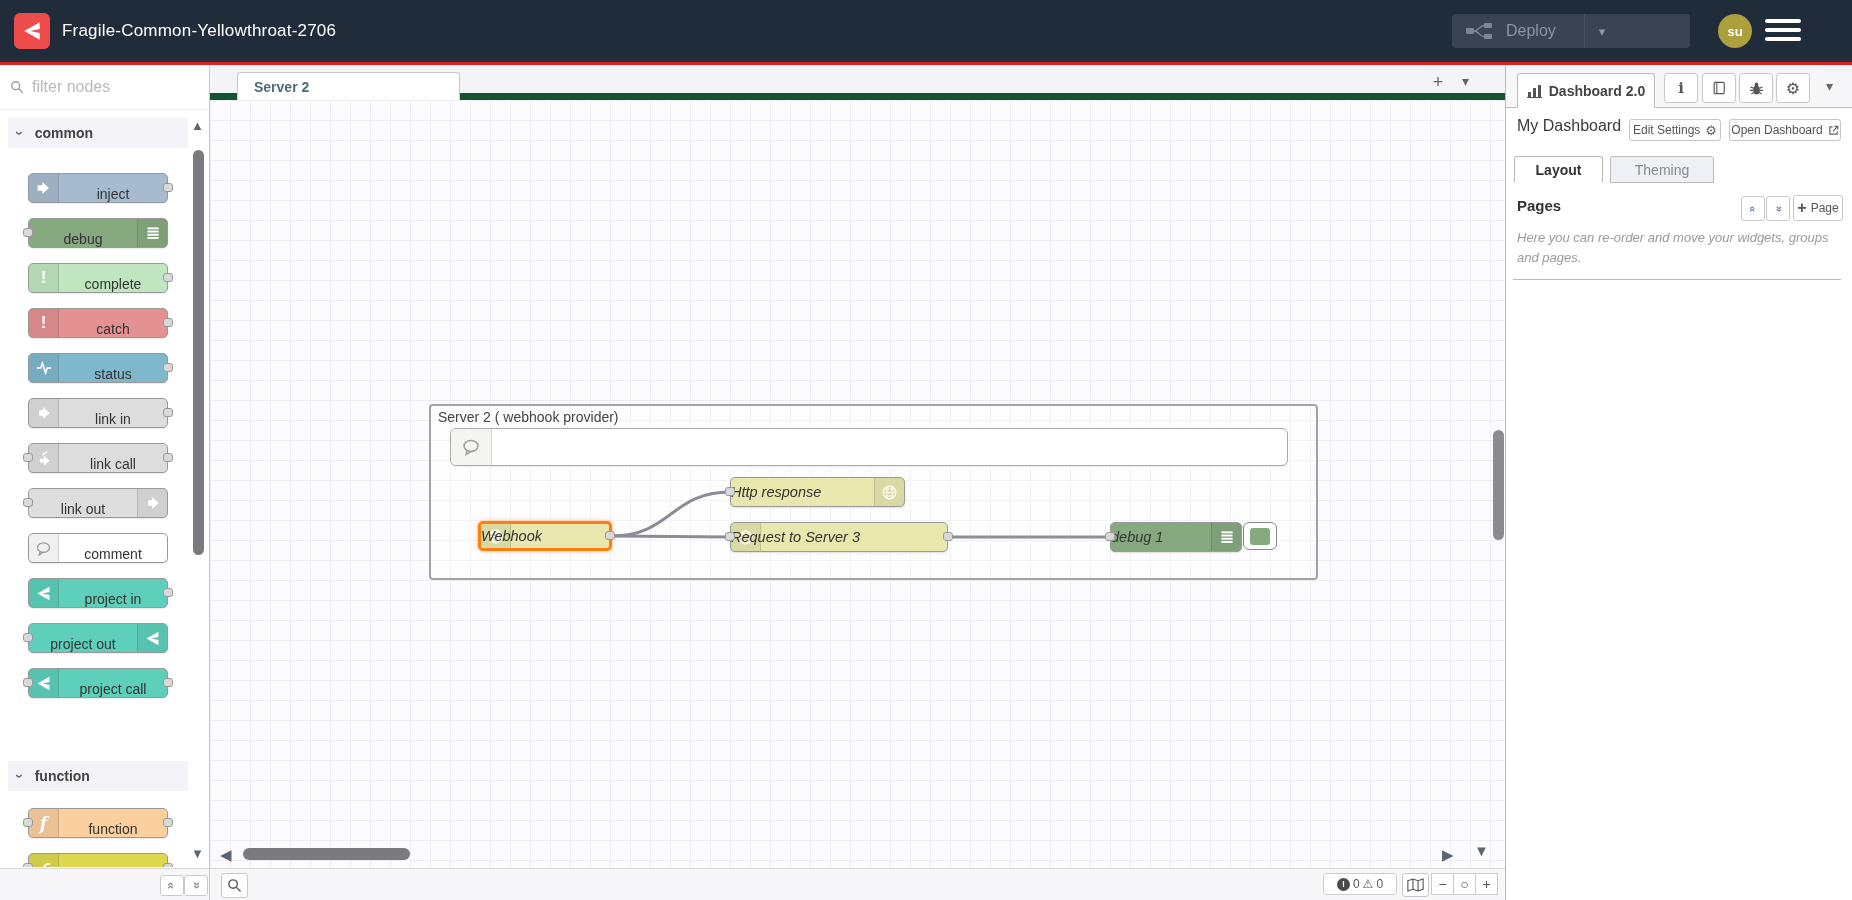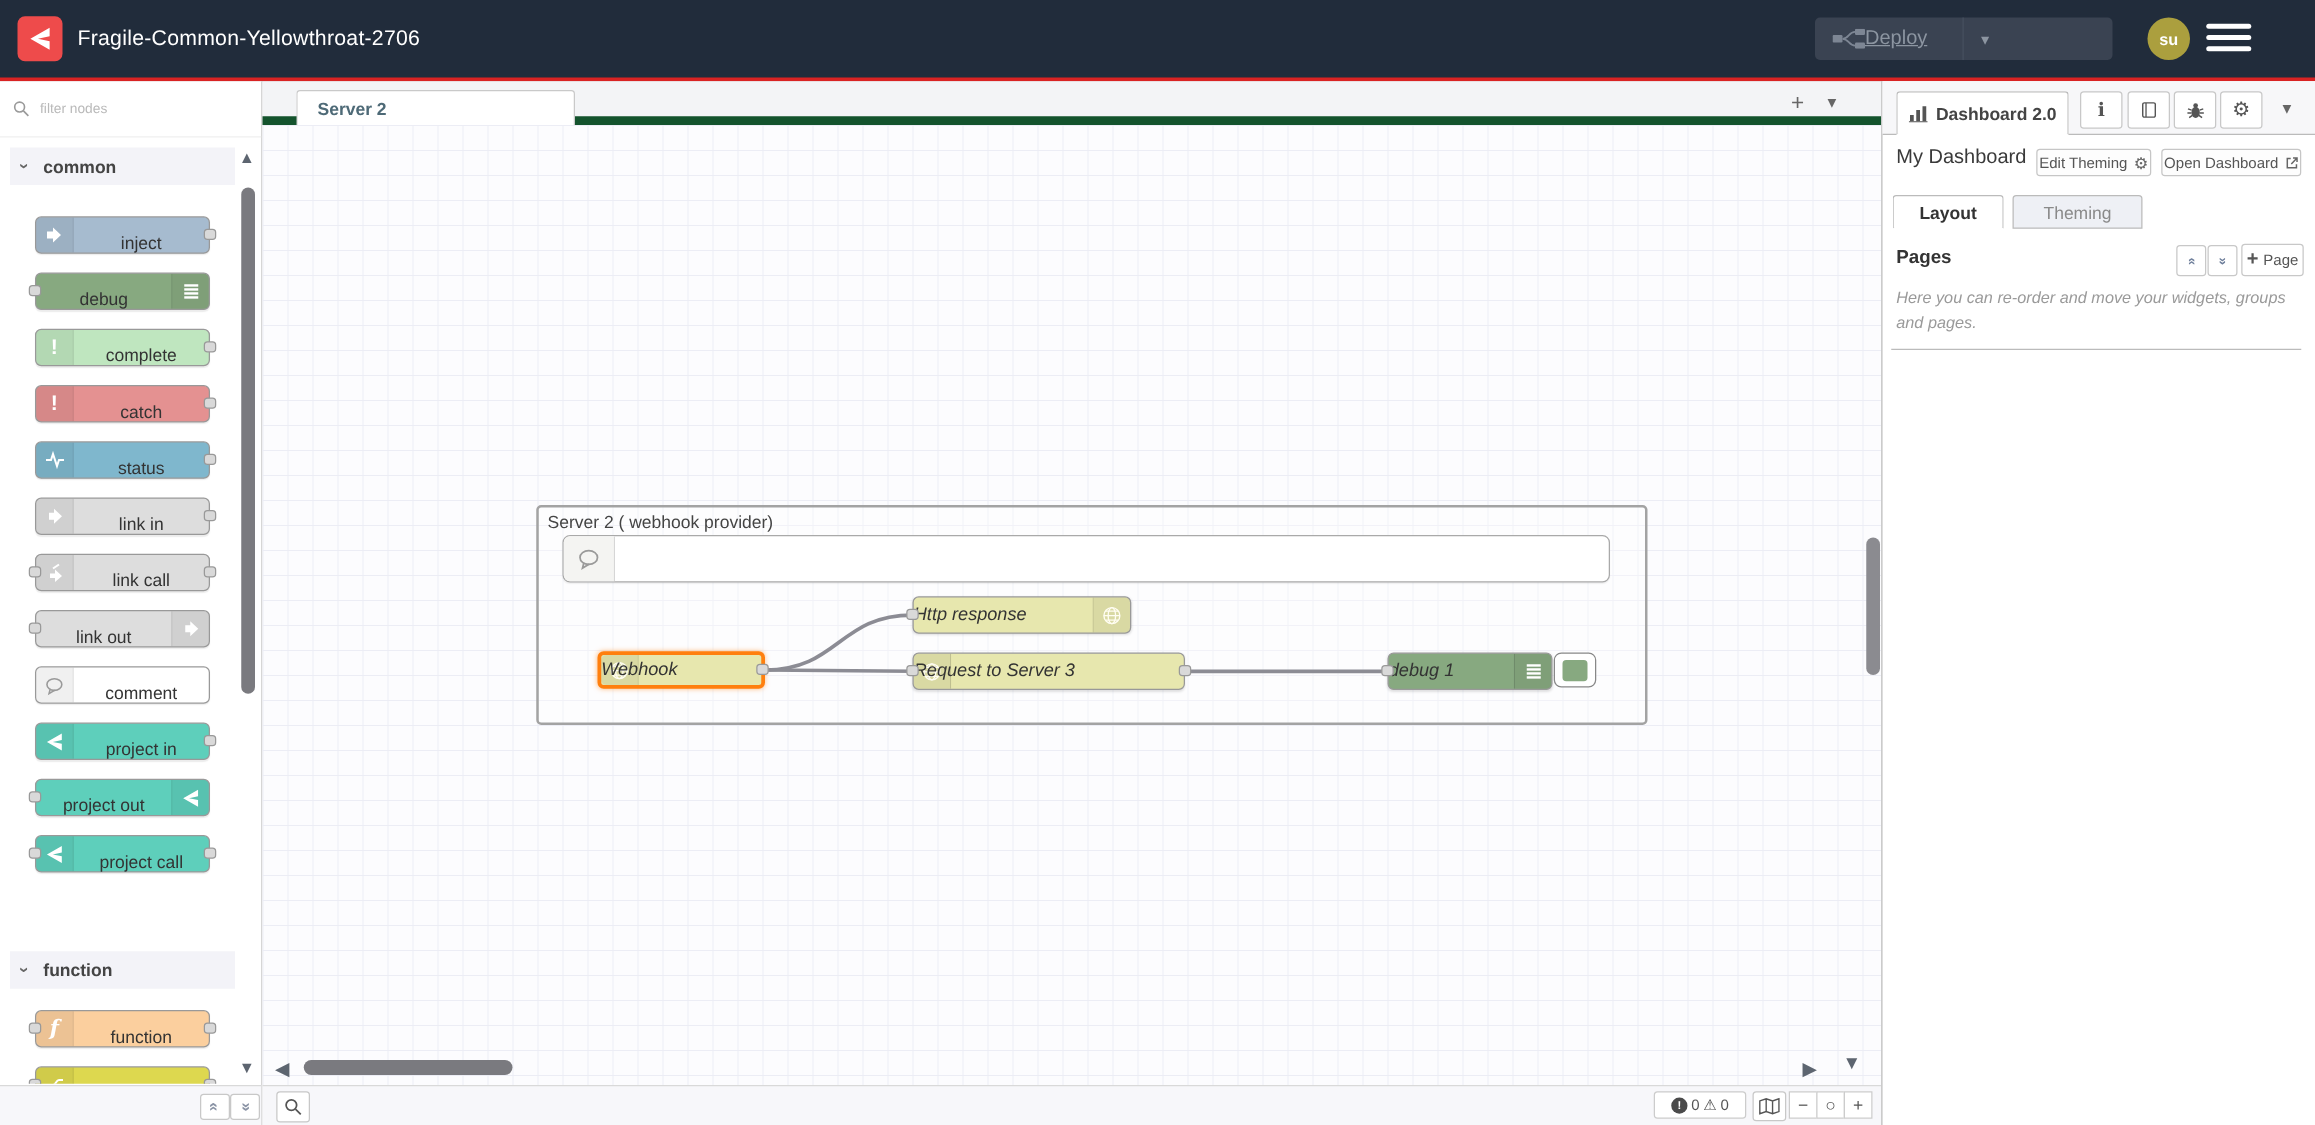--- a/index.html
+++ b/index.html
@@ -7,34 +7,34 @@
        font-family:"Liberation Sans",sans-serif;background:#fff;color:#333;
        -webkit-font-smoothing:antialiased;}
   
   #header{position:absolute;left:0;top:0;width:1852px;height:62px;background:#212c3b;
           border-bottom:3px solid #d92323;display:flex;align-items:center;}
   #logo{width:36px;height:36px;margin-left:14px;border-radius:6px;background:#ee4b4b;
         display:flex;align-items:center;justify-content:center;}
   #header-title{color:#fff;font-size:17px;margin-left:12px;letter-spacing:.2px;}
   #deploy-btn{position:absolute;left:1452px;top:14px;width:238px;height:34px;background:#3a4352;
         border-radius:4px;display:flex;align-items:center;color:#8c95a1;font-size:16px;}
-  #deploy-btn .dlabel{margin-left:0;text-decoration:underline;}
+  #deploy-btn .dlabel{margin-left:14px;}
   #deploy-btn .ddiv{width:1px;height:34px;background:#46505f;margin-left:28px;}
   #deploy-btn .dcaret{margin-left:14px;font-size:13px;color:#8c95a1;}
   #avatar{position:absolute;left:1718px;top:14px;width:34px;height:34px;border-radius:50%;
         background:#ab9f3e;color:#fff;font-size:13px;font-weight:bold;
         display:flex;align-items:center;justify-content:center;}
   #hamburger{position:absolute;left:1765px;top:19px;width:36px;height:24px;cursor:pointer;}
   #hamburger div{height:4px;background:#fff;border-radius:2px;margin-bottom:5px;}
   
   #palette{position:absolute;left:0;top:65px;width:210px;height:835px;background:#fff;
            border-right:1px solid #c9c9c9;box-sizing:border-box;}
   #palette-filter{height:44px;border-bottom:1px solid #efefef;display:flex;align-items:center;}
   #palette-filter svg{margin:0 6px 0 10px;}
-  #filter-input{border:none;outline:none;font-size:11px;color:#555;width:150px;
+  #filter-input{border:none;outline:none;font-size:16px;color:#555;width:150px;
            font-family:"Liberation Sans",sans-serif;}
   #filter-input::placeholder{color:#b9b9b9;}
   #palette-scroll{position:absolute;top:45px;left:0;width:188px;height:757px;overflow:hidden;}
   .pcat-header{height:30px;margin:8px 0 0 8px;background:#f3f3f8;display:flex;align-items:center;
            font-size:14px;font-weight:bold;color:#444;}
   .pcat-header .chev{display:inline-block;transform:rotate(90deg);color:#666;font-size:14px;
            font-weight:bold;margin:0 12px 0 10px;}
   .pcat-body{padding-top:25px;padding-bottom:10px;}
   .pcat-body.fn{padding-top:17px;}
   .pcat-header.fn{margin-top:38px;}
@@ -511,21 +511,21 @@
         </svg>
     </span>
     <span class="sq-btn sb-iconbtn" style="left:270px">
         <span style="font-size:16px;color:#555">⚙</span>
       </span>
     <span id="sidebar-caret">▾</span>
   </div>
 
   <div id="dash-header">My Dashboard</div>
   <span class="mini-btn" id="edit-settings-btn">
-    <span>Edit Theming</span>
+    <span>Edit Settings</span>
     <span style="font-size:13px;color:#666">⚙</span>
   </span>
   <span class="mini-btn" id="open-dashboard-btn">
     <span>Open Dashboard</span>
     <svg width="11" height="11" viewBox="0 0 12 12">
         <path d="M5 2 H2 V10 H10 V7" fill="none" stroke="#666" stroke-width="1.3"></path>
         <path d="M7 1.5 H10.5 V5 M10.5 1.5 L5.5 6.8" fill="none" stroke="#666" stroke-width="1.3"></path>
       </svg>
   </span>
 

